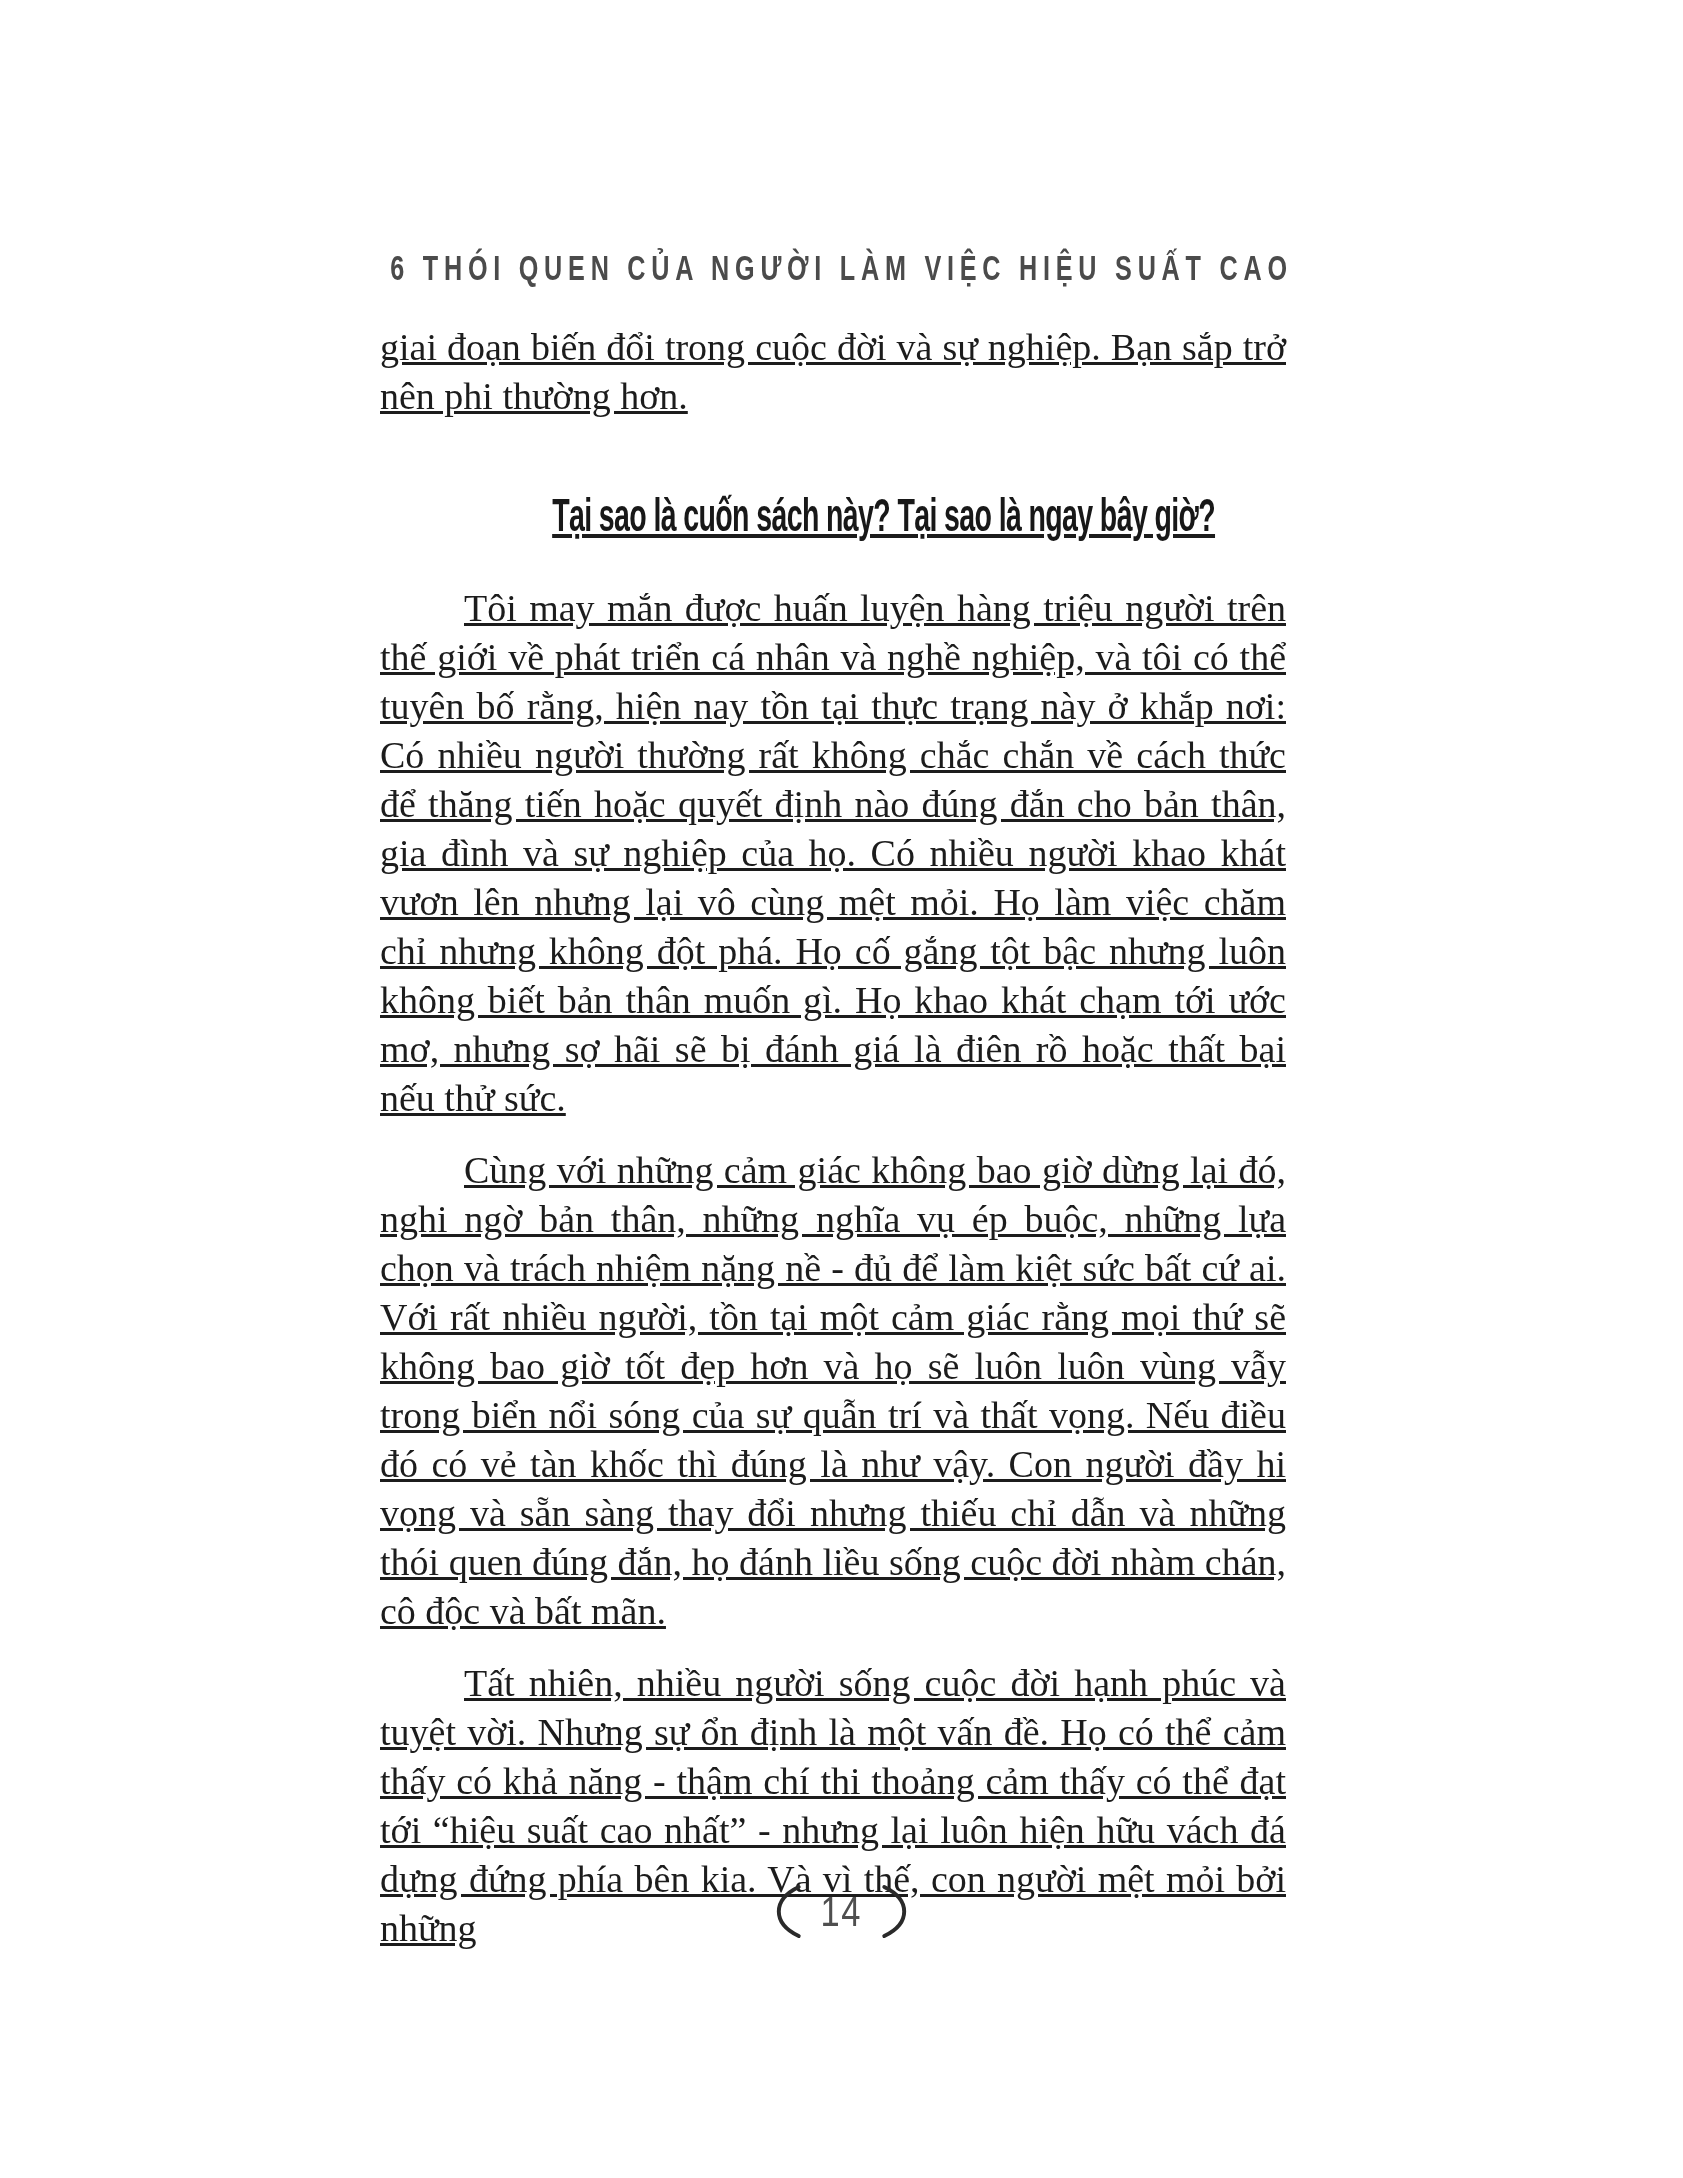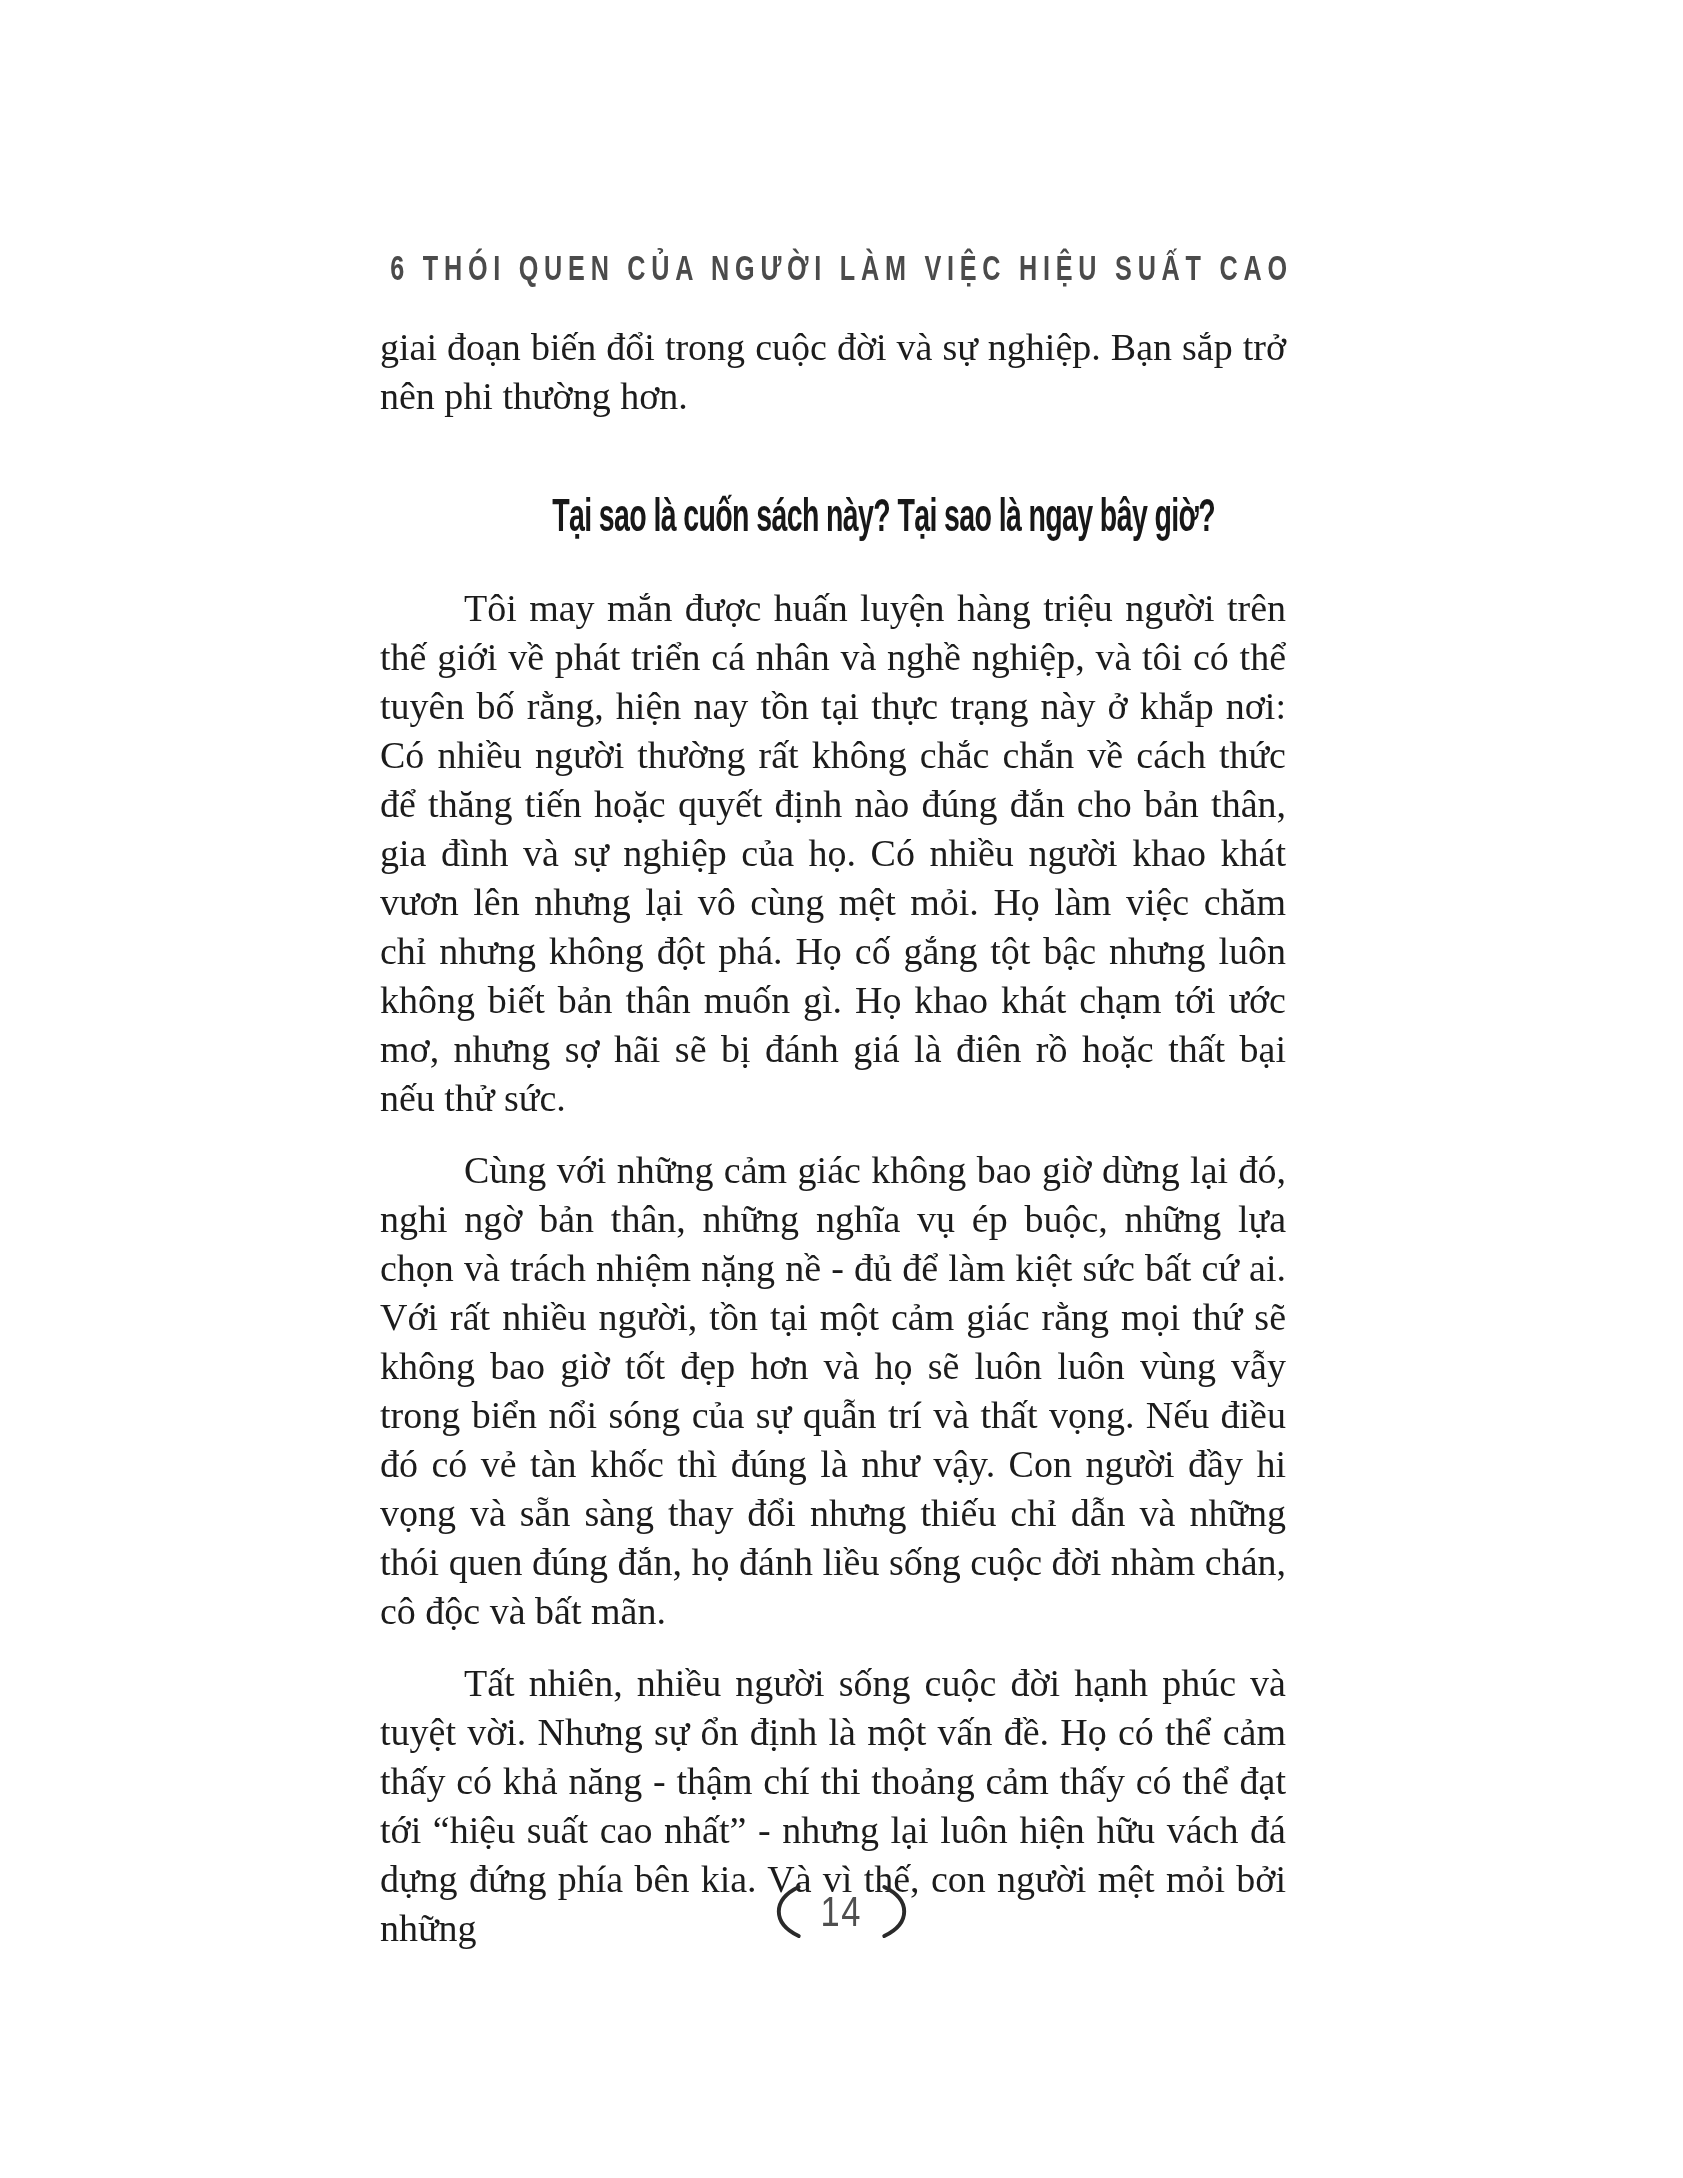--- a/index.html
+++ b/index.html
@@ -37,20 +37,21 @@
   }
 
   
   .text-block {
     position: absolute;
     left: 380px;
     top: 323px;
     width: 906px;
     font-family: "Liberation Serif", "DejaVu Serif", serif;
     color: #1c1c1c;
+    text-decoration: underline;
   }
   .para {
     font-size: 38px;
     line-height: 49px;
     text-align: justify;
     margin: 0;
   }
   .continuation-para {
     text-indent: 0;
   }

